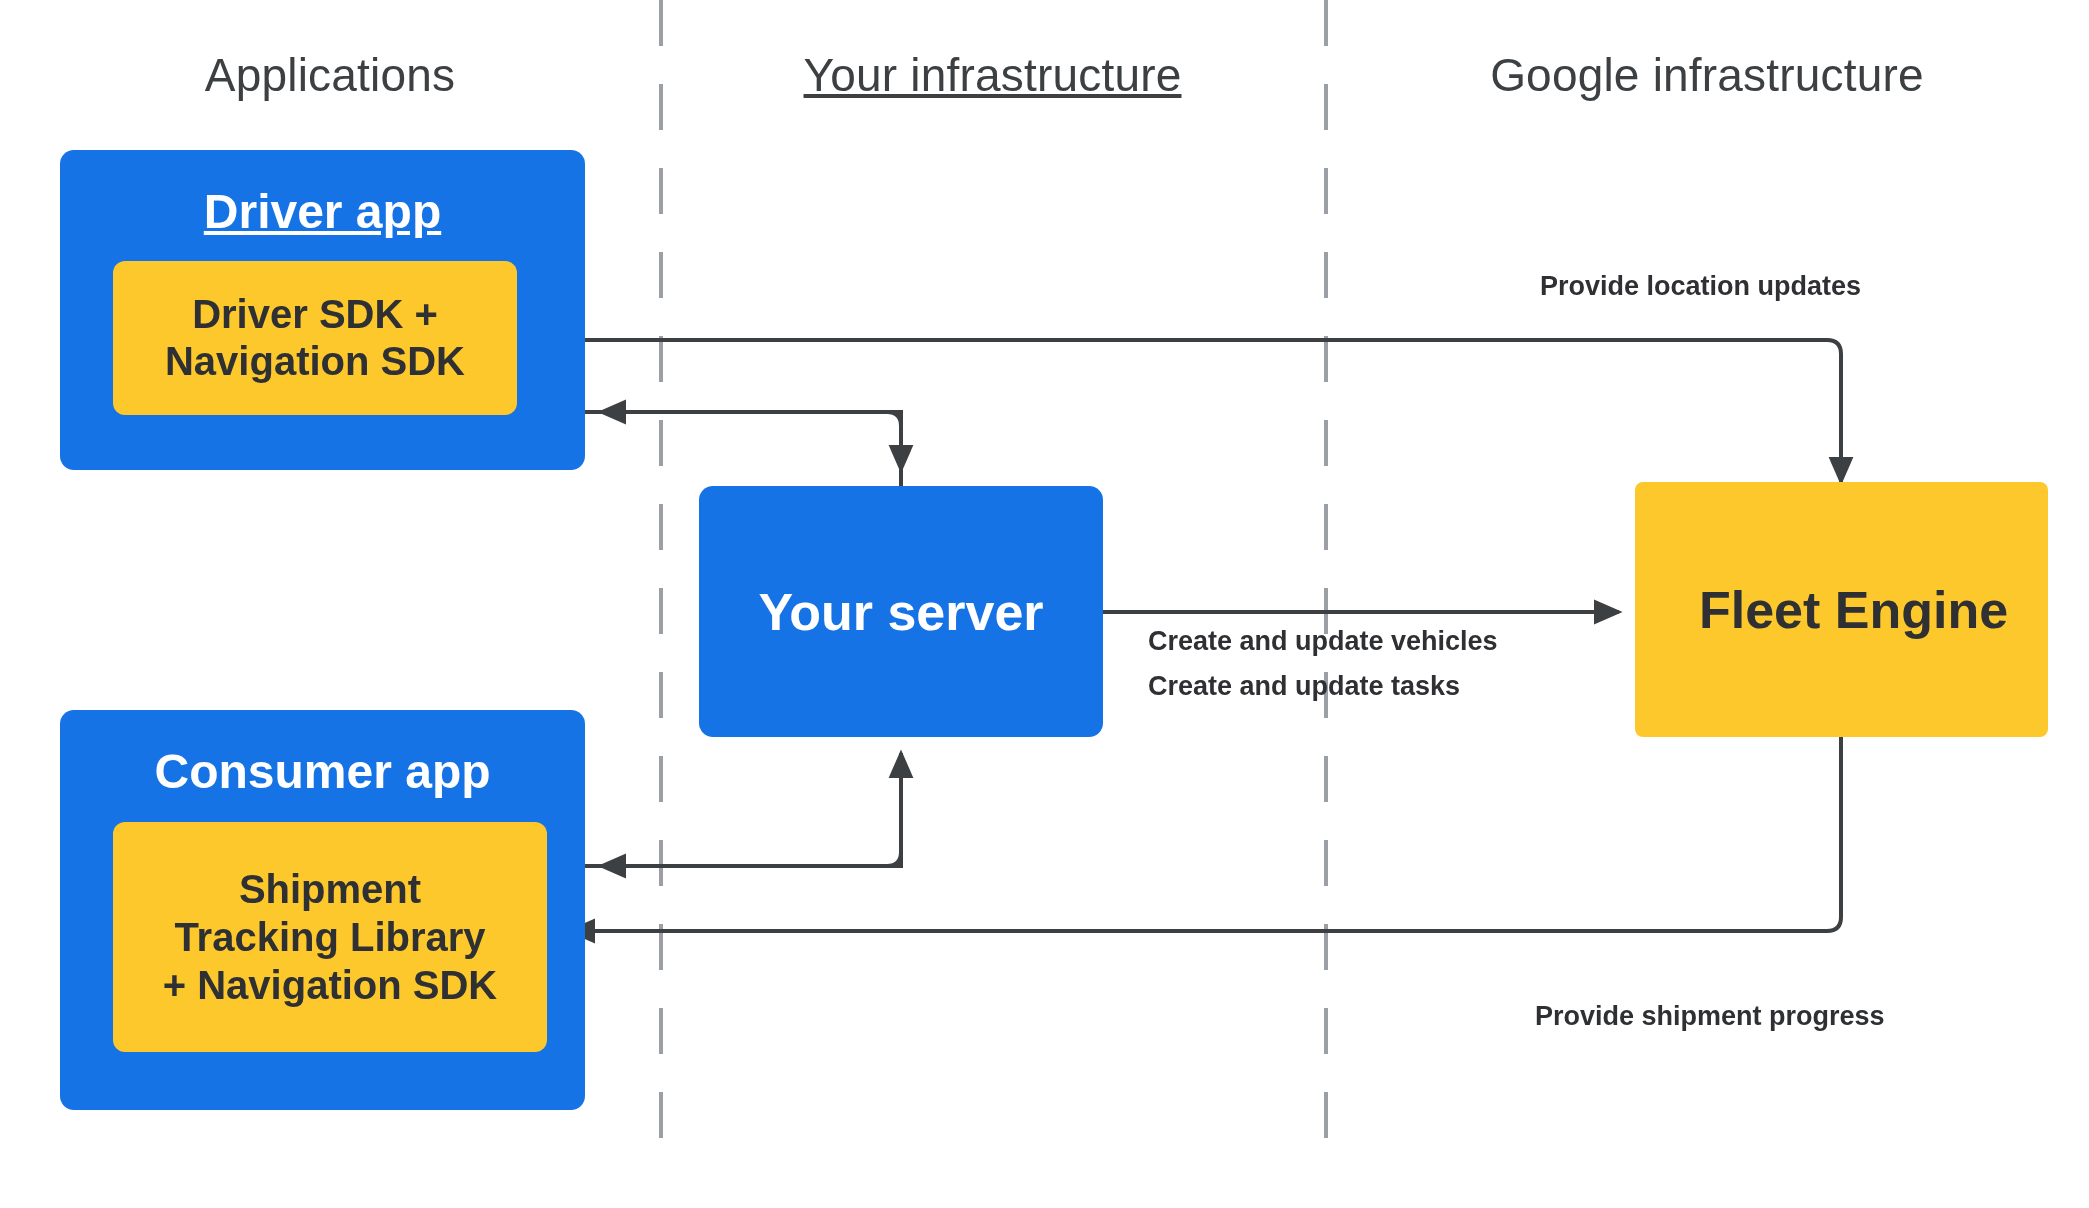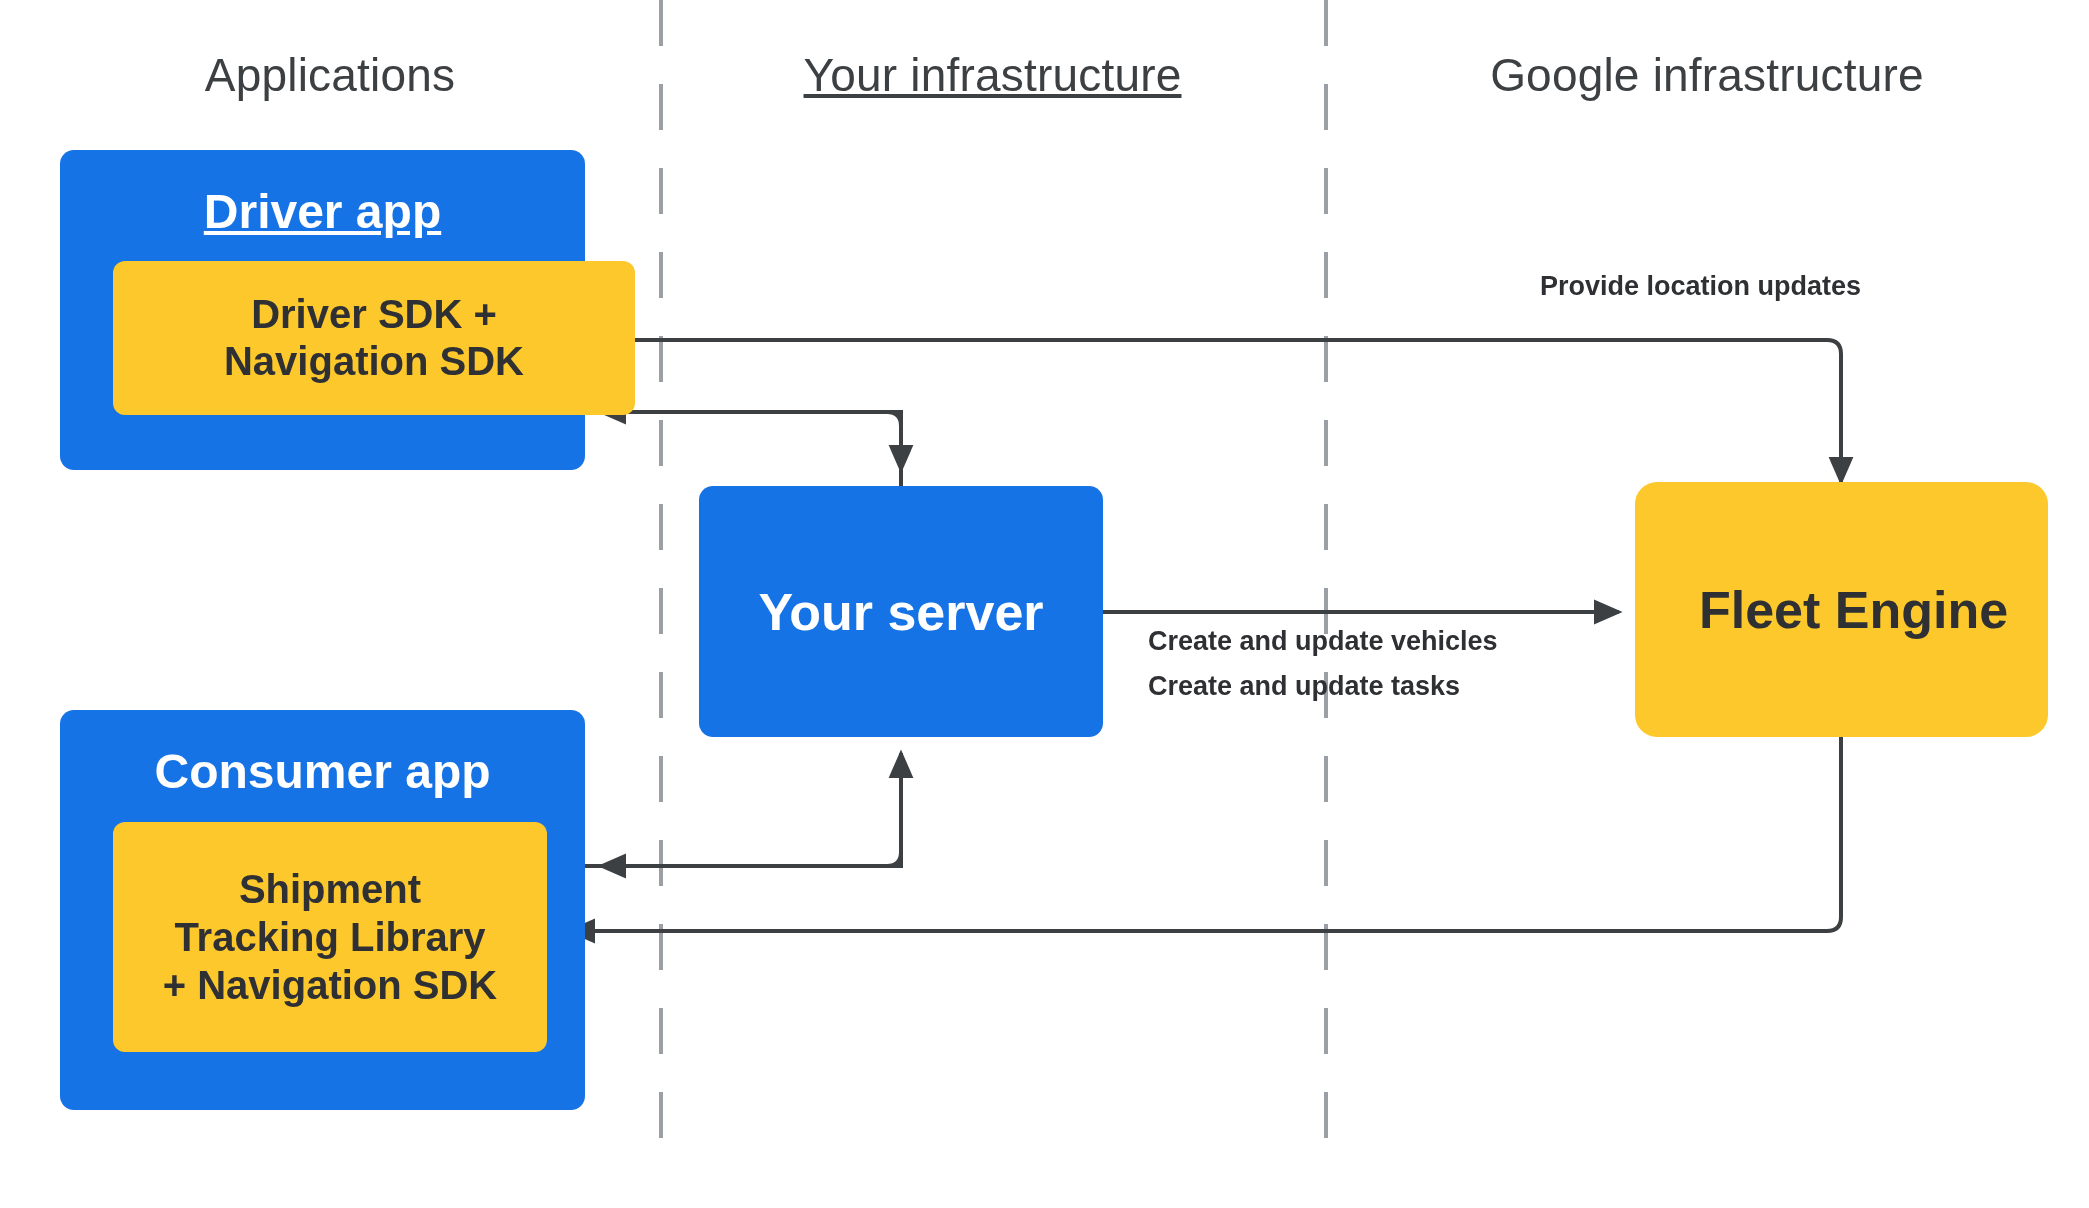--- a/index.html
+++ b/index.html
@@ -70,21 +70,21 @@
     align-items: center;
     justify-content: center;
     text-align: center;
     color: #2f3033;
     font-weight: 700;
     box-sizing: border-box;
   }
 
   #driver-app  { left: 60px;  top: 150px; width: 525px; height: 320px; }
   #driver-app-title { top: 38px; text-decoration: underline; }
-  #driver-sdk  { left: 113px; top: 261px; width: 522px; height: 154px;
+  #driver-sdk  { left: 113px; top: 261px; width: 404px; height: 154px;
                  font-size: 40px; line-height: 1.18; }
 
   #consumer-app { left: 60px;  top: 710px; width: 525px; height: 400px; }
   #consumer-app-title { top: 38px; }
   #consumer-sdk { left: 113px; top: 822px; width: 434px; height: 230px;
                   font-size: 40px; line-height: 1.2; text-align: center; }
 
   #your-server {
     position: absolute;
     left: 699px; top: 486px; width: 404px; height: 251px;
@@ -97,21 +97,21 @@
     font-weight: 700;
     font-size: 52px;
     white-space: nowrap;
     box-sizing: border-box;
   }
 
   #fleet-engine {
     position: absolute;
     left: 1635px; top: 482px; width: 413px; height: 255px;
     background: #fdc82b;
-    border-radius: 22px;
+    border-radius: 8px;
     display: flex;
     align-items: center;
     justify-content: center;
     color: #2f3033;
     font-weight: 700;
     font-size: 52px;
     white-space: nowrap;
     box-sizing: border-box;
     padding-left: 24px;
   }
@@ -190,14 +190,15 @@
     <span>Your server</span>
   </div>
 
   <div id="fleet-engine">
     <span>Fleet Engine</span>
   </div>
 
   <div class="edge-label" id="label-location-updates">Provide location updates</div>
   <div class="edge-label" id="label-create-vehicles">Create and update vehicles</div>
   <div class="edge-label" id="label-create-tasks">Create and update tasks</div>
+  <div class="edge-label" id="label-shipment-progress">Provide shipment progress</div>
 
 </div>
 
 </body></html>

